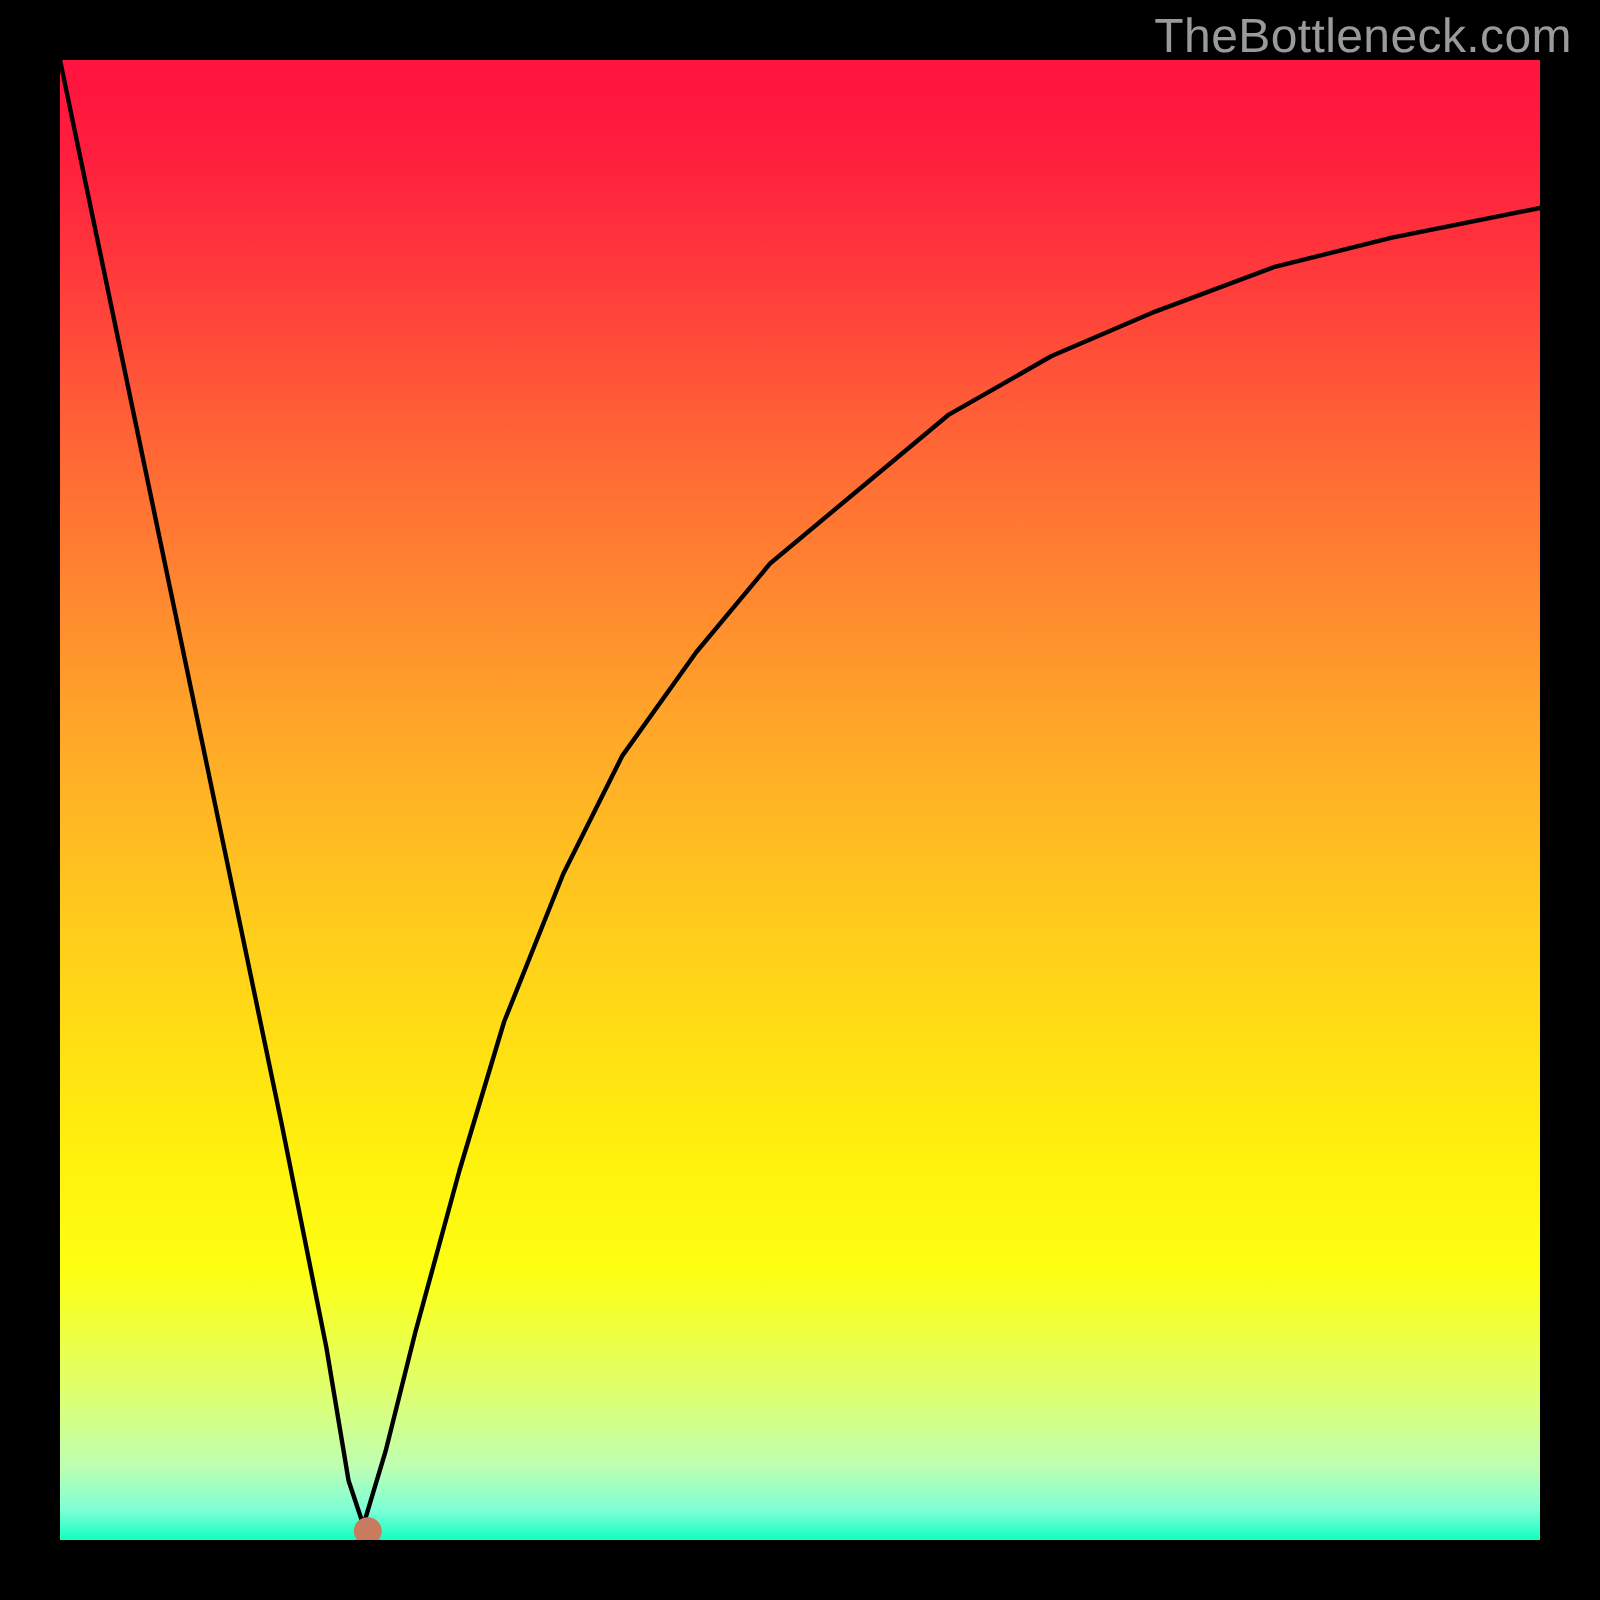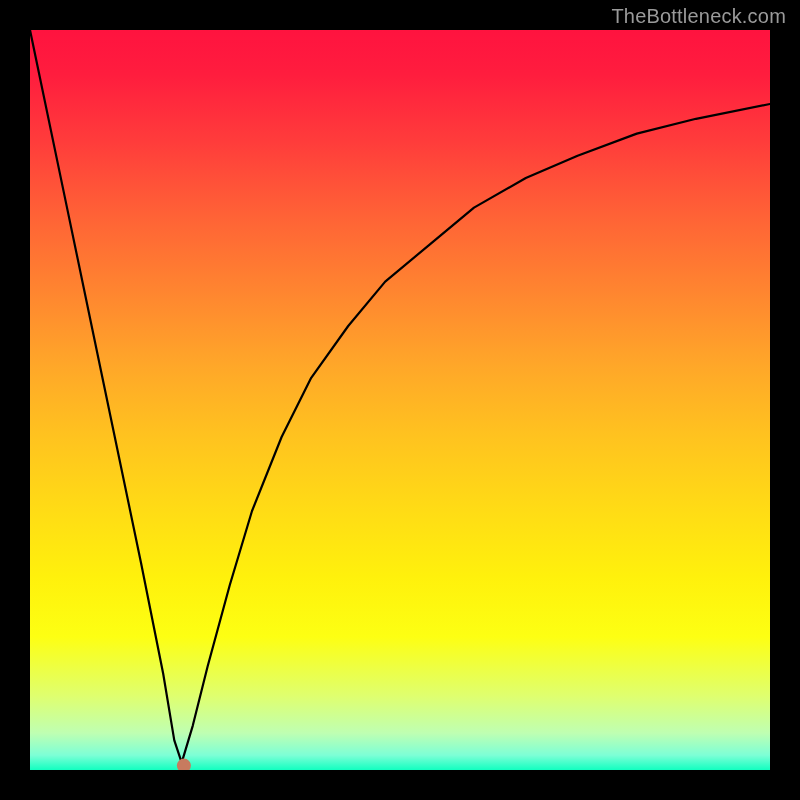--- a/index.html
+++ b/index.html
@@ -57,21 +57,21 @@
   }
   .marker {
     fill: #c77b5f;
     stroke: none;
   }
   .watermark {
     position: absolute;
     top: 5px;
     right: 14px;
     color: #9a9a9a;
-    font-size: 20px;
+    font-size: 24px;
     font-weight: 500;
     letter-spacing: 0.2px;
   }
 </style>
 </head>
 <body>
 
 <div class="frame">
   <div class="plot-area">
     <svg class="plot-svg" viewBox="0 0 740 740">

